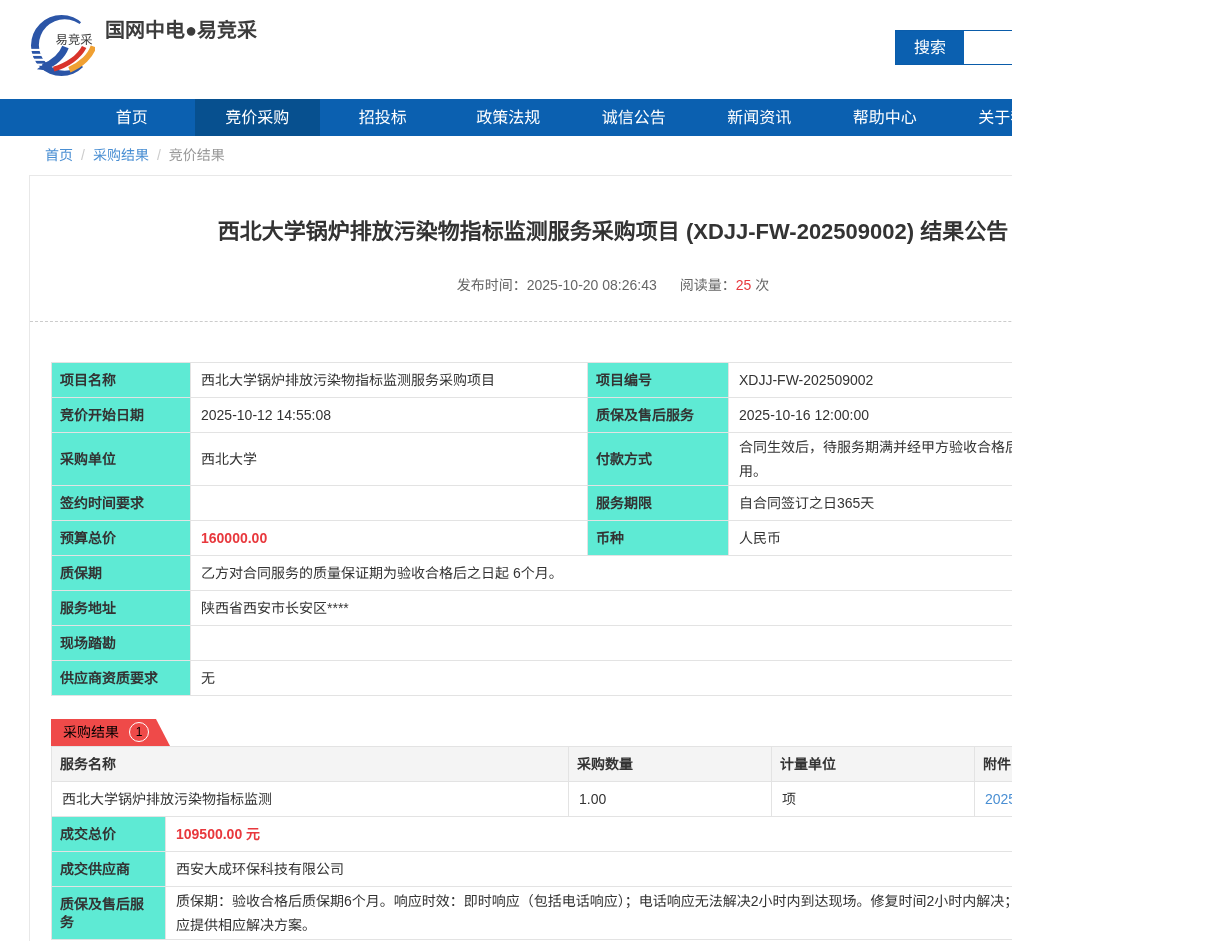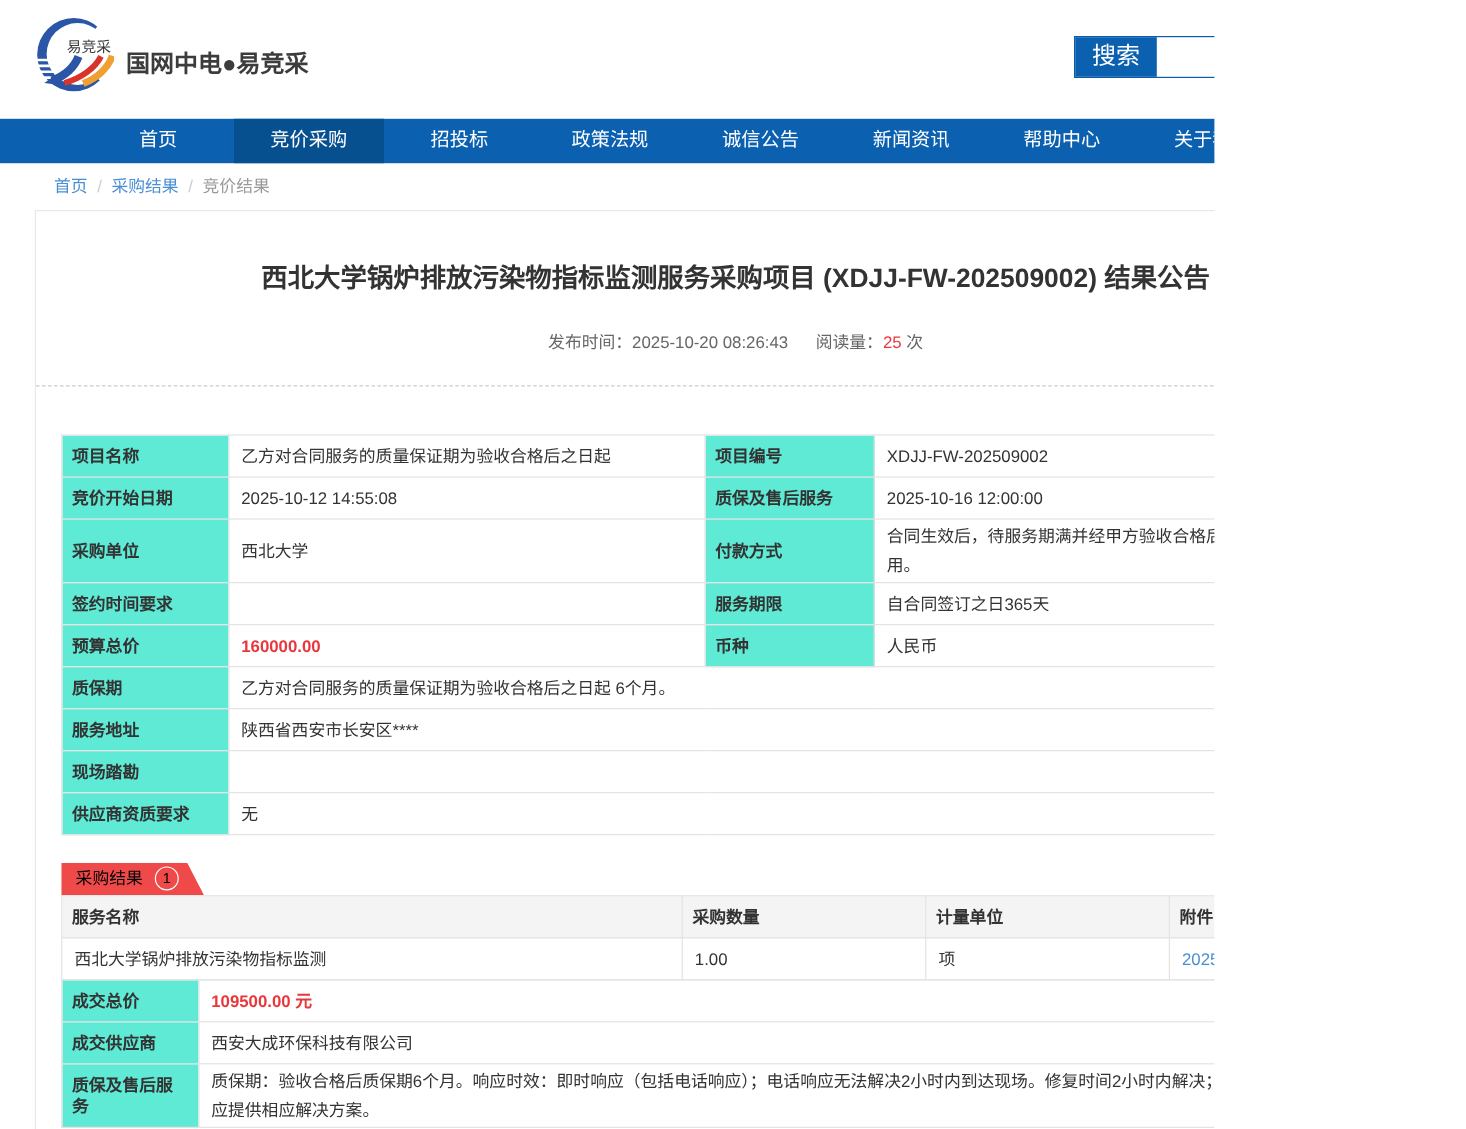--- a/index.html
+++ b/index.html
@@ -3,24 +3,24 @@
 <meta charset="utf-8">
 <title>结果公告</title>
 <style>
 * { margin:0; padding:0; box-sizing:content-box; }
 html,body { background:#fff; }
 body { font-family:"Liberation Sans", sans-serif; color:#333; }
 #page { position:relative; width:1012px; height:941px; overflow:hidden; background:#fff; }
 
 
 #logo { position:absolute; left:30px; top:11px; width:65px; height:70px; }
-#brand { position:absolute; left:105px; top:44px; font-size:20px; font-weight:bold; color:#3c3c3c; line-height:20px; }
+#brand { position:absolute; left:105px; top:20px; font-size:20px; font-weight:bold; color:#3c3c3c; line-height:20px; }
 #searchbox { position:absolute; left:895px; top:30px; width:301px; height:33px; border:1px solid #0a5caa; display:flex; }
 #searchbox .inp { flex:1; font-size:16px; color:#999; line-height:33px; padding-left:4px; background:#fff; }
-#searchbox .btn { width:68px; background:#0b60b0; color:#fff; font-size:20px; text-align:center; line-height:33px; }
+#searchbox .btn { width:68px; background:#0b60b0; color:#fff; font-size:16px; text-align:center; line-height:33px; }
 
 
 #nav { position:absolute; left:0; top:99px; width:1222px; height:37px; background:#0b60b0; }
 #nav ul { list-style:none; margin-left:69px; display:flex; }
 #nav li { width:125.5px; height:37px; line-height:37px; text-align:center; color:#fff; font-size:16px; }
 #nav li.on { background:#07508f; }
 
 
 #crumb { position:absolute; left:45px; top:136px; height:39px; line-height:39px; font-size:14px; color:#bbb; }
 #crumb a { color:#4a8fd3; text-decoration:none; }
@@ -96,21 +96,21 @@
     <table id="t1">
       <colgroup>
           <col style="width:139px">
           <col style="width:397px">
           <col style="width:141px">
           <col style="width:450px">
         </colgroup>
       <tbody>
           <tr>
             <td class="lb">项目名称</td>
-            <td>乙方对合同服务的质量保证期为验收合格后之日起</td>
+            <td>西北大学锅炉排放污染物指标监测服务采购项目</td>
             <td class="lb">项目编号</td>
             <td>XDJJ-FW-202509002</td>
           </tr>
       <tr>
             <td class="lb">竞价开始日期</td>
             <td>2025-10-12 14:55:08</td>
             <td class="lb">质保及售后服务</td>
             <td>2025-10-16 12:00:00</td>
           </tr>
       <tr>

